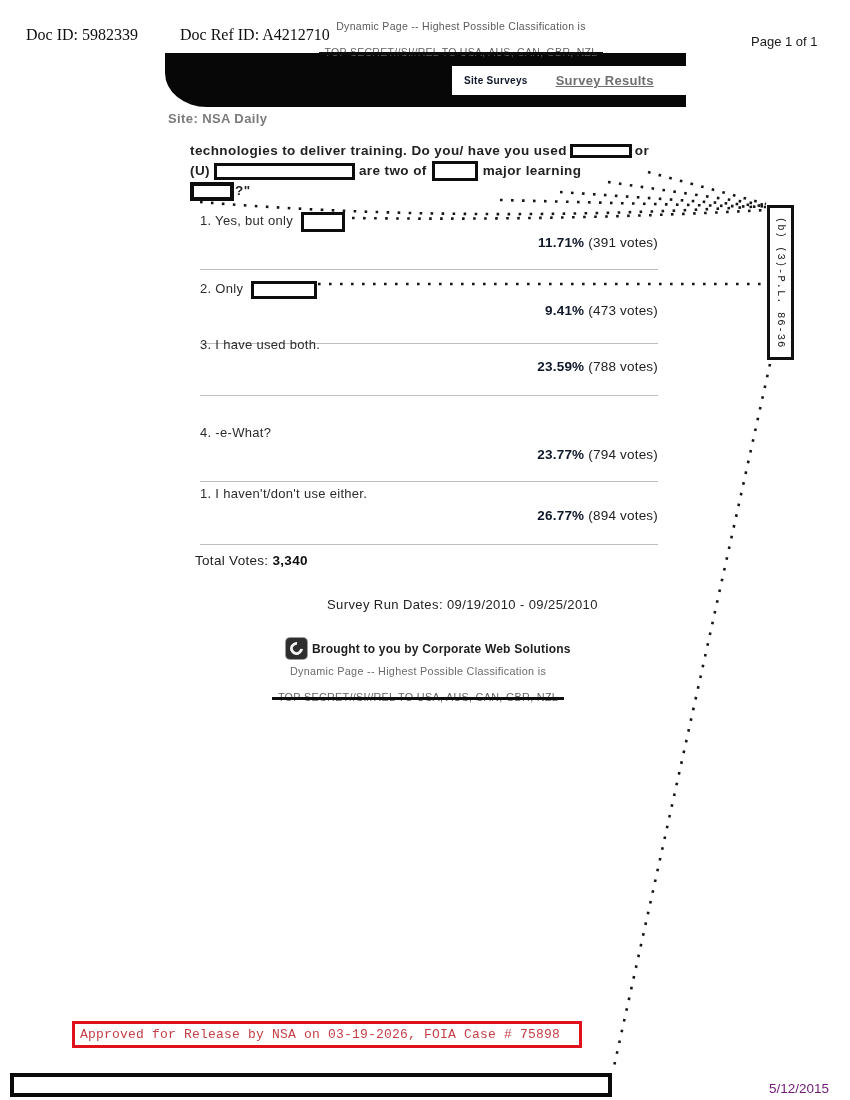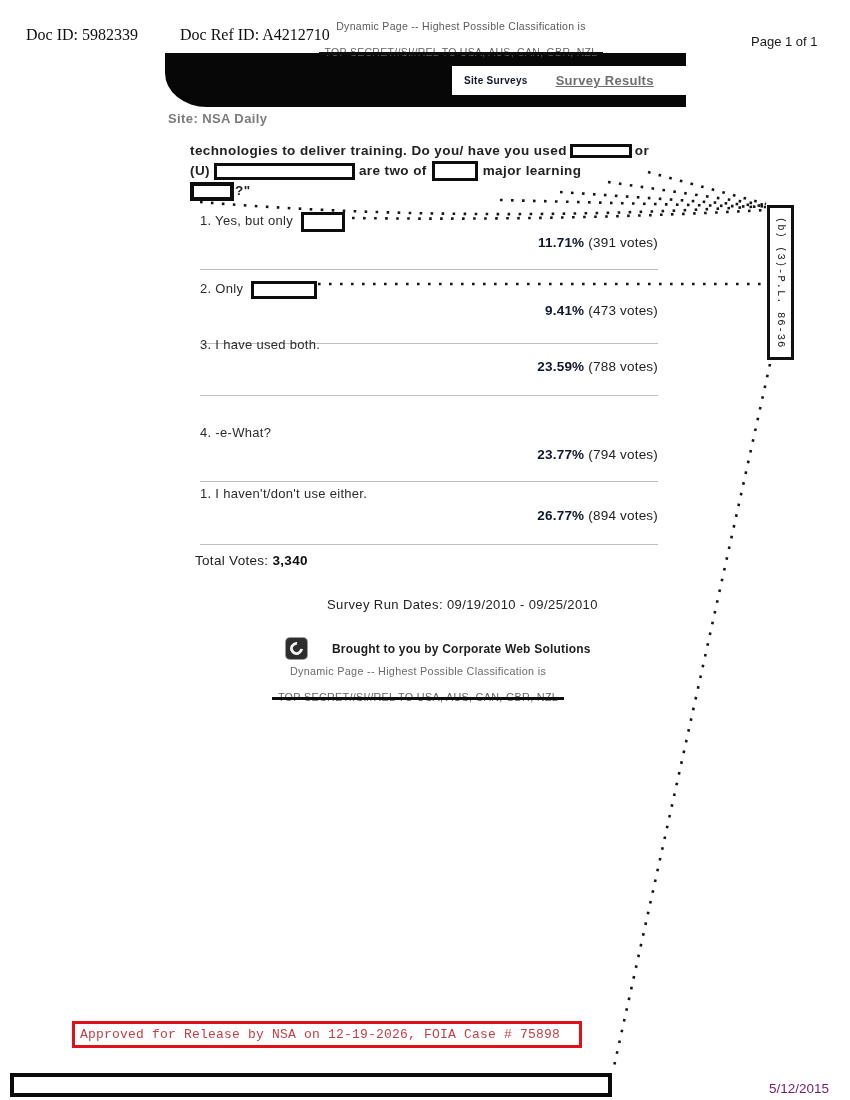--- a/index.html
+++ b/index.html
@@ -53,21 +53,21 @@
   .rbox-i2 { width:66px; height:18px; margin-left:8px; }
   .s-result { position:absolute; right:0; top:23px; font-size:13.5px; color:#222; letter-spacing:.2px; }
   .s-result .pct { font-weight:700; color:#0f172a; }
 
   .total-line { left:195px; top:553px; font-size:13.5px; color:#222; letter-spacing:.3px;text-align:right; }
   .total-line .val { font-weight:700; color:#0d0d0d; }
 
   .run-dates { left:283px; top:597px; font-size:13px; color:#232323; letter-spacing:.4px;margin-left:44px; }
 
   
-  .credit { left:286px; top:638px; display:flex; align-items:center;gap:20px; }
+  .credit { left:286px; top:638px; display:flex; align-items:center; }
   .cws-icon { width:21px; height:21px; background:#2e2e2e; border-radius:4px; position:relative;
               box-shadow:0 0 0 1px #9a9a9a; }
   .cws-icon .swirl { position:absolute; inset:4px; border:3px solid #f2f2f2; border-radius:50%;
                      border-right-color:transparent; transform:rotate(-40deg); }
   .credit .txt { margin-left:5px; font-size:12px; font-weight:700; color:#1d1d1d; letter-spacing:.2px; }
 
   .class-bot { left:262px; top:665px; width:312px; text-align:center; color:#6a6a6a;
                font-size:10.8px; letter-spacing:.3px; }
 
   
@@ -164,21 +164,21 @@
   <div class="abs class-bot">
     <div>Dynamic Page -- Highest Possible Classification is</div>
     <span class="line2 strike">TOP SECRET//SI//REL TO USA, AUS, CAN, GBR, NZL</span>
   </div>
 
   <div class="abs exemption-box">
     <span class="vtext">(b) (3)-P.L. 86-36</span>
   </div>
 
   <div class="abs foia-box">
-    <span class="txt">Approved for Release by NSA on 12-19-2026, FOIA Case # 75898</span>
+    <span class="txt">Approved for Release by NSA on 03-19-2026, FOIA Case # 75898</span>
   </div>
 
   <div class="abs bottom-redaction"></div>
 
   <div class="abs print-date">5/12/2015</div>
 
   <svg class="leaders" width="850" height="1100" viewBox="0 0 850 1100">
     <g fill="none" stroke="#161616" stroke-width="2.6" stroke-dasharray="2.6 8.4">
       <path d="M200,202 Q470,224 766,206"></path>
       <path d="M352,218 Q565,221 766,210"></path>

